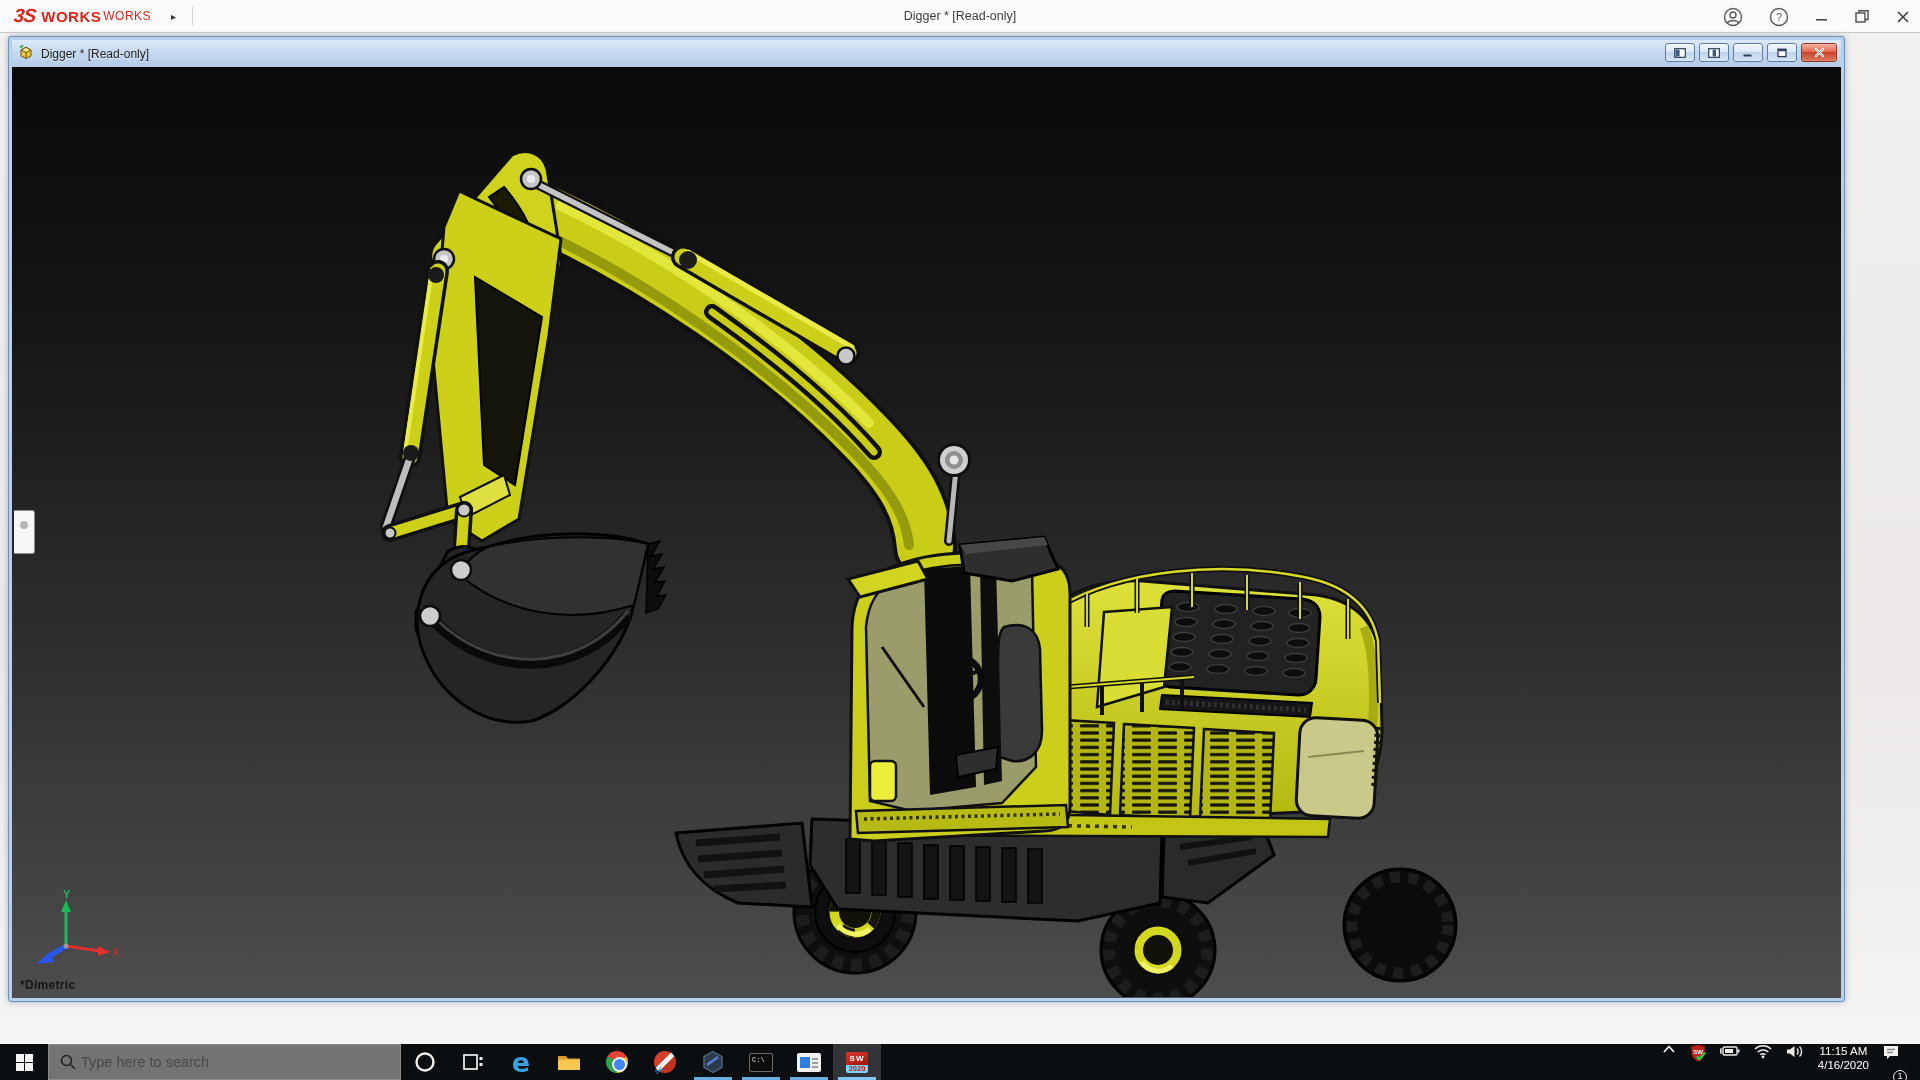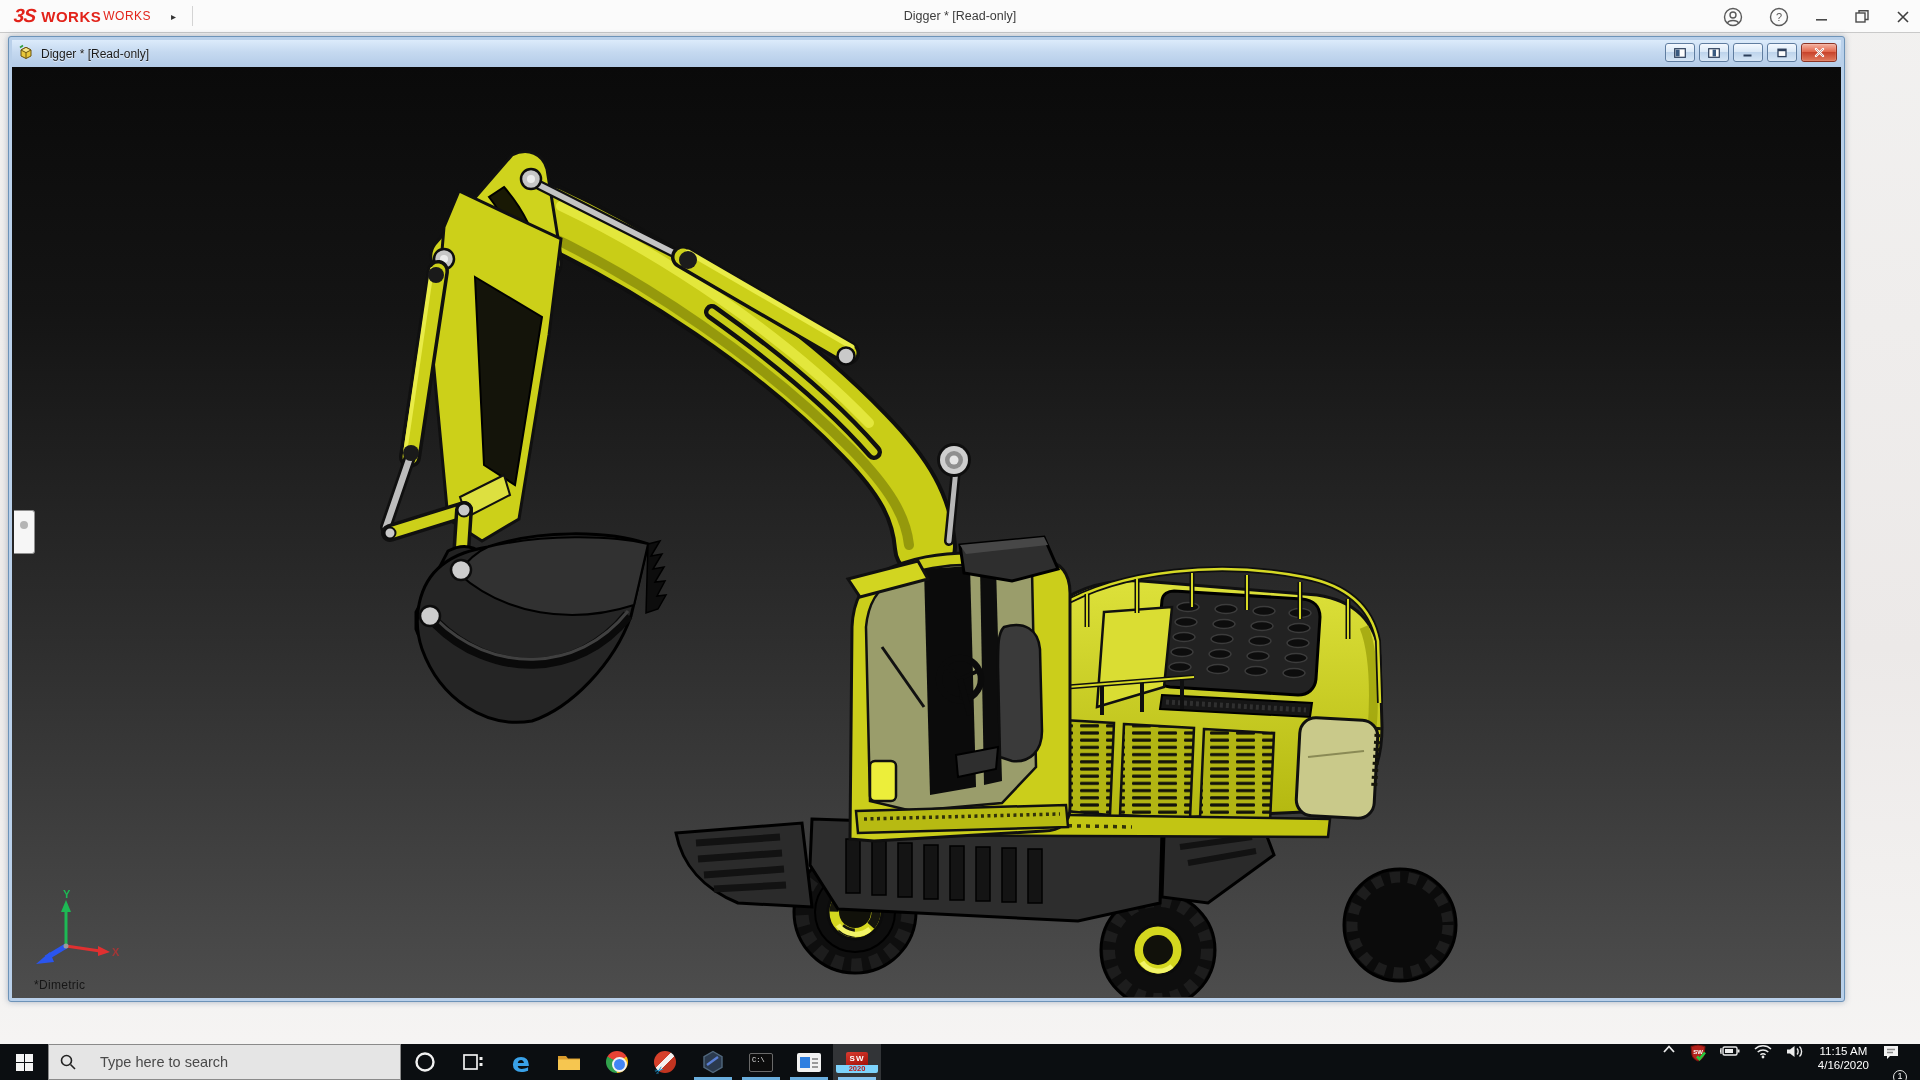--- a/index.html
+++ b/index.html
@@ -26,45 +26,45 @@
   .win7-btn { width:30px; height:19px; border:1px solid #5f7da0; border-radius:3px; background:linear-gradient(180deg,#f4f9ff 0%,#dbe9f7 45%,#bed4ec 50%,#d6e6f6 100%); display:flex; align-items:center; justify-content:center; box-shadow:inset 0 0 1px #fff; }
   .win7-btn.close { width:36px; border-color:#8c3425; background:linear-gradient(180deg,#f5b3a2 0%,#e2684d 45%,#c8442c 50%,#e07a5d 100%); color:#fff; font-weight:bold; font-size:12px; text-shadow:0 1px 1px rgba(0,0,0,.5); }
   .win7-btn svg { display:block; }
 
   
   .viewport { position:relative; flex:1; background:linear-gradient(180deg,#0a0a0a 0%,#141414 26%,#2e2e2e 62%,#4d4d4d 100%); overflow:hidden; }
   .viewport > svg.model { position:absolute; left:0; top:0; }
   .fm-tab { position:absolute; left:2px; top:443px; width:21px; height:44px; background:#f6f6f6; border:1px solid #8f8f8f; border-left:none; border-radius:0 3px 3px 0; }
   .fm-tab::before { content:""; position:absolute; left:6px; top:10px; width:8px; height:8px; border-radius:50%; background:#b5b5b5; }
   .triad { position:absolute; left:14px; bottom:24px; }
-  .view-label { position:absolute; left:22px; bottom:6px; font-size:12px; font-weight:normal; color:#161616; letter-spacing:.3px; }
+  .view-label { position:absolute; left:8px; bottom:6px; font-size:12px; font-weight:bold; color:#161616; letter-spacing:.3px; }
 
   
   .taskbar { position:absolute; left:0; bottom:0; width:1920px; height:36px; background:#0b0e11; display:flex; align-items:stretch; z-index:5; }
   .start-btn { width:48px; display:flex; align-items:center; justify-content:center; }
-  .search-box { width:353px; background:#e5e5e5; border:1px solid #8a8a8a; display:flex; align-items:center; padding-left:11px; gap:24px; }
+  .search-box { width:353px; background:#737373; border:1px solid #8a8a8a; display:flex; align-items:center; padding-left:11px; gap:5px; }
   .search-box input { border:none; outline:none; background:transparent; font-size:14.5px; color:#222; width:280px; font-family:"Liberation Sans",sans-serif; }
   .search-box input::placeholder { color:#4a4a4a; opacity:1; }
   .tb-icon { width:48px; position:relative; display:flex; align-items:center; justify-content:center; }
   .tb-icon.running::after { content:""; position:absolute; left:5px; right:5px; bottom:0; height:3px; background:#6aaede; }
   .tb-icon.active { background:rgba(255,255,255,.16); }
   .tb-icon.active::after { background:#85c5f2; }
   .edge-e { color:#39a1e8; font-size:27px; font-weight:bold; font-family:"DejaVu Sans",sans-serif; line-height:1; }
   .chrome-ball { width:22px; height:22px; border-radius:50%; background:conic-gradient(from -60deg,#e84335 0 120deg,#f7b90f 0 240deg,#31a24c 0 360deg); position:relative; }
   .chrome-ball::after { content:""; position:absolute; left:5.5px; top:5.5px; width:11px; height:11px; border-radius:50%; background:#4285f4; border:2px solid #f1f1f1; }
   .snip-ball { width:22px; height:22px; border-radius:50%; background:linear-gradient(135deg,#d6402a 0 42%,#f5f0ee 42% 58%,#c23420 58%); position:relative; }
   .snip-ball::after { content:"✂"; position:absolute; left:1px; bottom:-4px; color:#1d9bd8; font-size:11px; transform:rotate(-35deg); }
   .cmd-box { width:24px; height:19px; background:#0c0c0c; border:1px solid #6a6a6a; border-radius:2px; color:#e8e8e8; font-family:"Liberation Mono",monospace; font-size:7px; padding:2px 0 0 2px; }
   .winapp-box { width:24px; height:19px; background:#f2f2f2; border-radius:2px; position:relative; }
   .winapp-box .pane { position:absolute; left:3px; top:4px; width:10px; height:11px; background:#2f7fe0; }
   .winapp-box .l1,.winapp-box .l2,.winapp-box .l3 { position:absolute; left:15px; height:2px; width:6px; background:#9a9a9a; }
   .winapp-box .l1{top:5px}.winapp-box .l2{top:9px}.winapp-box .l3{top:13px}
   .sw-icon { display:flex; flex-direction:column; align-items:center; }
   .sw-cube { width:22px; height:13px; background:linear-gradient(160deg,#d93a30,#a31208); color:#fff; font-size:8px; font-weight:bold; text-align:center; line-height:13px; letter-spacing:1px; border-radius:2px 2px 0 0; }
-  .sw-year { width:42px; background:#7dd3fc; color:#c11b17; font-size:7.5px; font-weight:bold; text-align:center; line-height:8px; border-radius:0 0 2px 2px; }
+  .sw-year { width:22px; background:#7dd3fc; color:#c11b17; font-size:7.5px; font-weight:bold; text-align:center; line-height:8px; border-radius:0 0 2px 2px; }
   .tray { margin-left:auto; display:flex; gap:13px; padding-right:20px; }
   .tray svg { display:block; }
   .clock { text-align:center; color:#fff; font-size:11.5px; line-height:14px; }
   .notif { position:relative; }
   .notif .badge { position:absolute; right:-7px; bottom:-4px; width:14px; height:14px; border:1.5px solid #e8e8e8; border-radius:50%; background:rgba(10,13,16,.85); color:#fff; font-size:9px; text-align:center; line-height:11.5px; }
 </style>
 </head>
 <body>
 
 <div class="app-titlebar">

